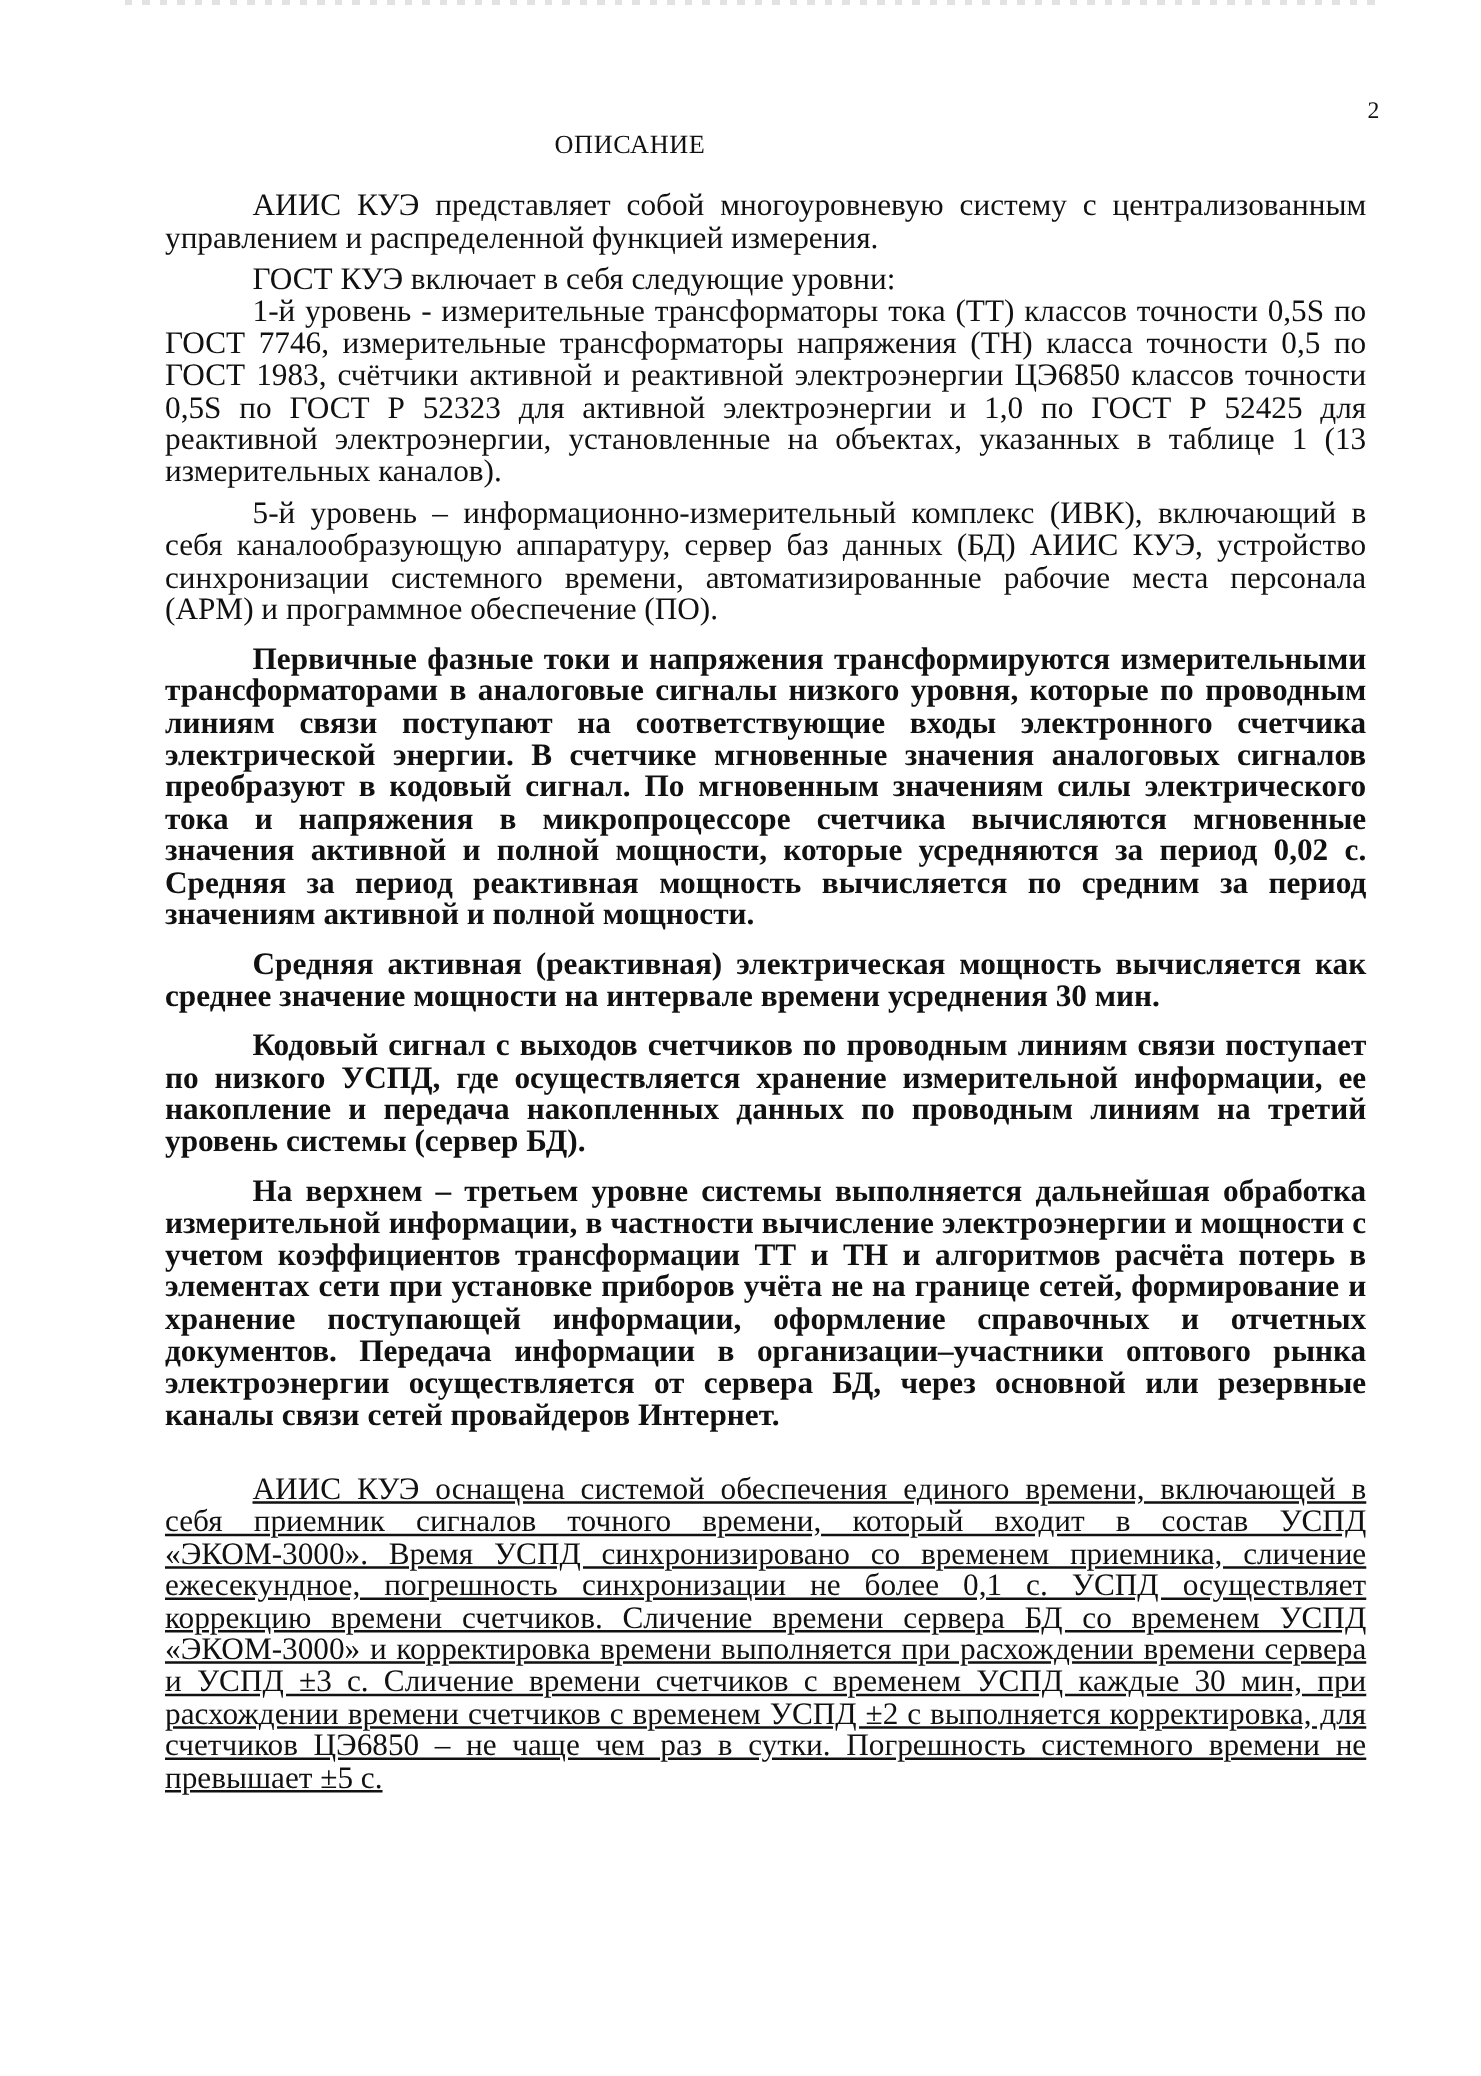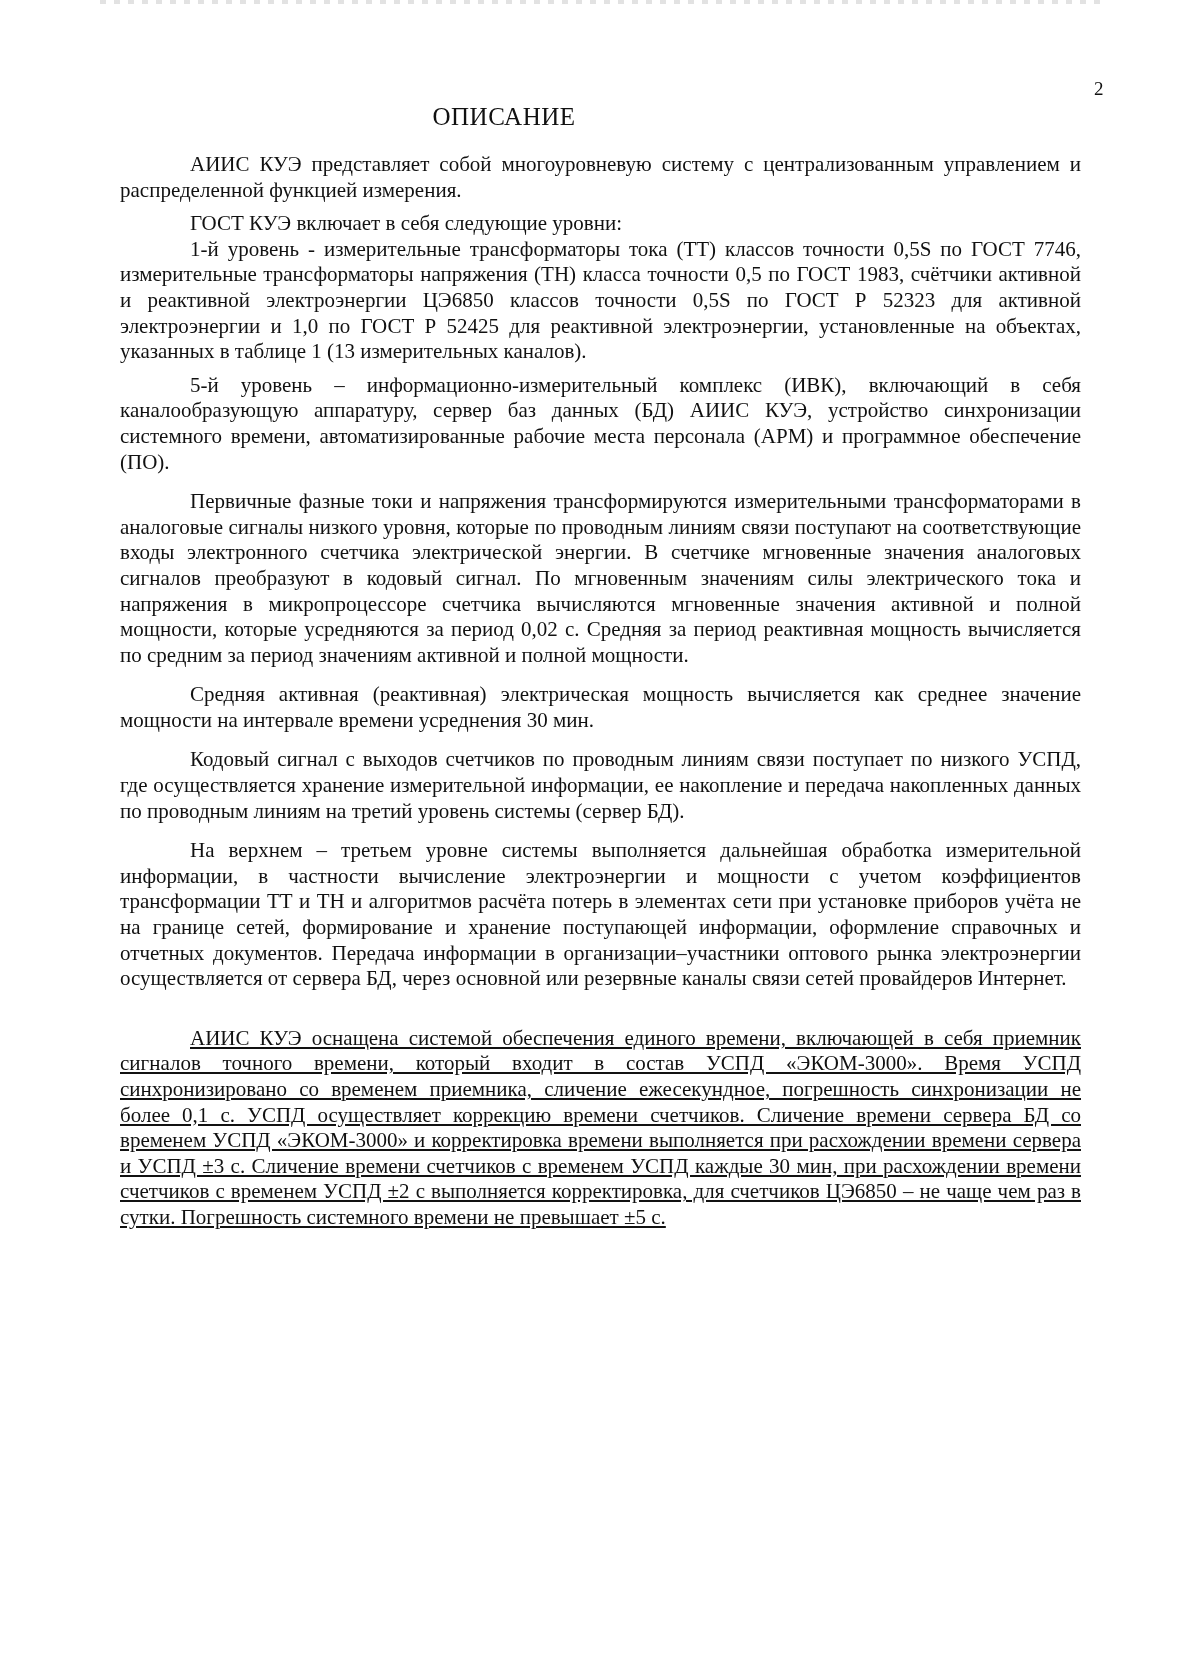--- a/index.html
+++ b/index.html
@@ -29,39 +29,39 @@
       top: 78px;
       left: 1094px;
       font-size: 19px;
     }
     .title {
       position: absolute;
       top: 103px;
       left: 0;
       width: 1008px;
       text-align: center;
-      font-size: 25px;
+      font-size: 21px;
       letter-spacing: 0.5px;
     }
     .content {
       position: absolute;
-      left: 120px;
+      left: 132px;
       top: 152px;
       width: 961px;
-      font-size: 21px;
+      font-size: 25px;
       line-height: 25.6px;
     }
     .content p {
       margin: 0;
       text-align: justify;
       text-indent: 70px;
       hyphens: none;
     }
     .gap-sm { margin-top: 8px !important; }
-    .gap-md { margin-top: 14px !important; }
+    .gap-md { margin-top: 14px !important; font-weight: bold; }
     .gap-lg { margin-top: 34px !important; text-decoration: underline; }
   </style>
 </head>
 <body>
 
 <div class="scan-top"></div>
 
 <div class="page-number">2</div>
 
 <div class="title">ОПИСАНИЕ</div>

